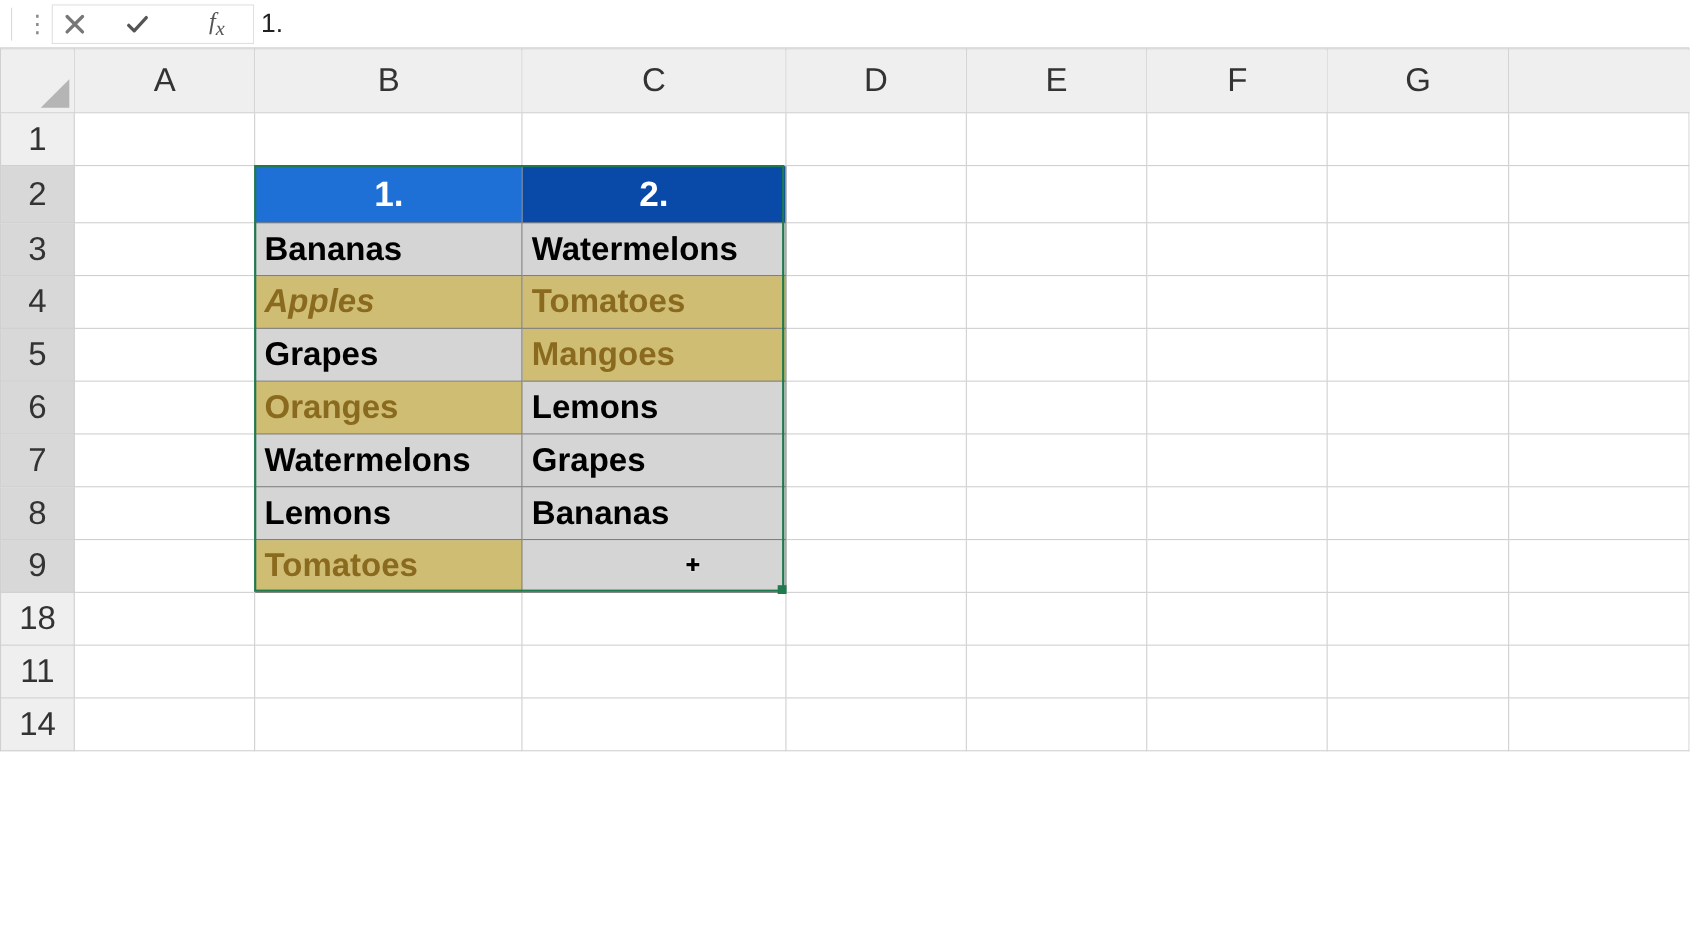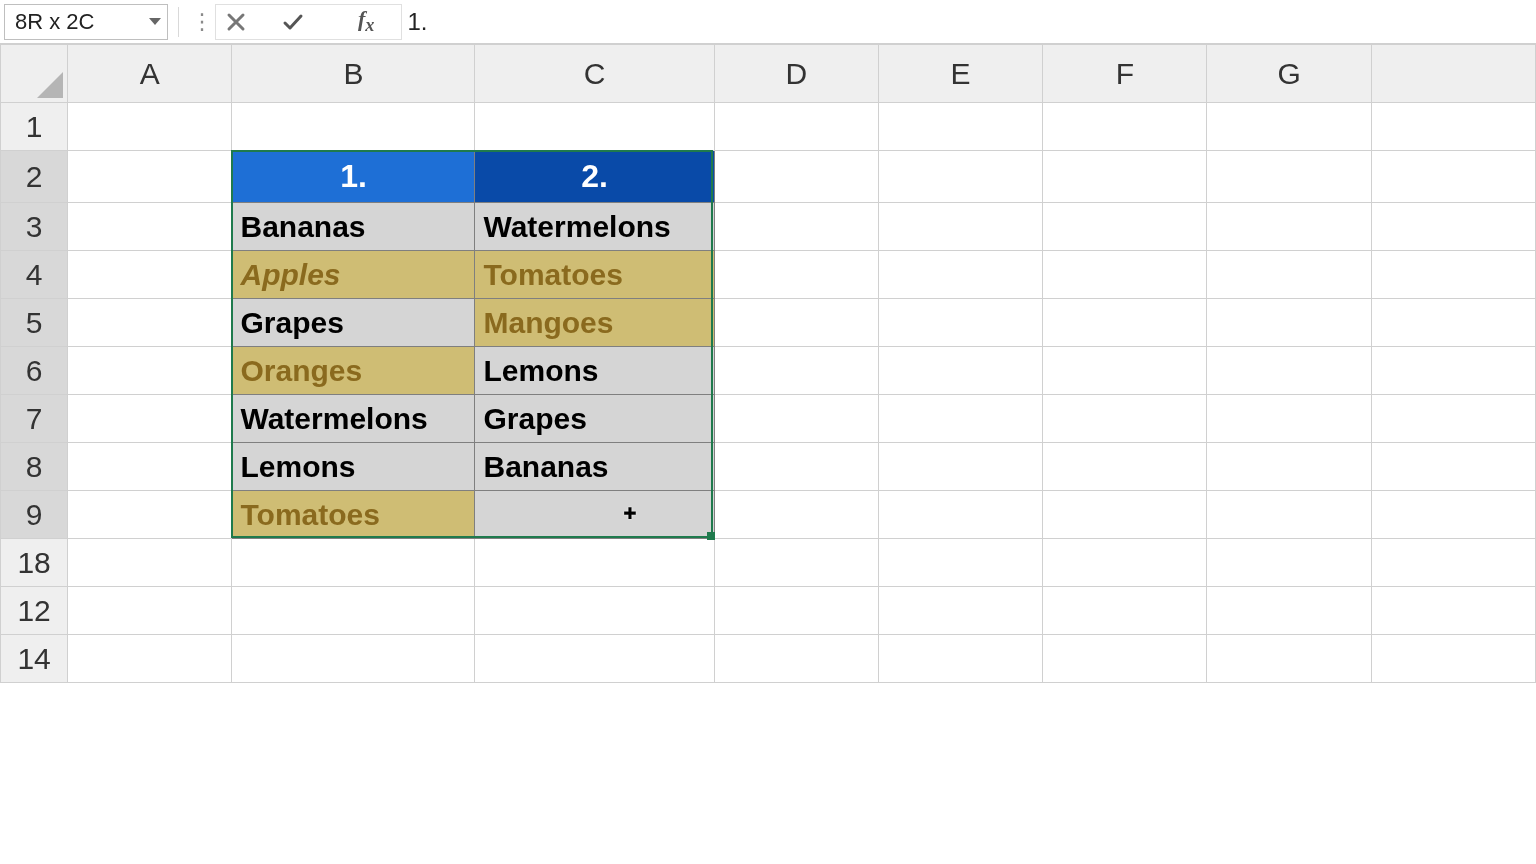--- a/index.html
+++ b/index.html
@@ -18,21 +18,21 @@
     justify-content:space-between; padding:0 6px 0 10px;
     font-size:22px; color:#222; background:#fff;
   }
   .name-box .dd {
     width:0;height:0;border-left:6px solid transparent;border-right:6px solid transparent;
     border-top:7px solid #666;
   }
   .sep { width:1px; height:30px; background:#d9d9d9; margin:0 10px; }
   .vdots { color:#8a8a8a; font-size:22px; padding:0 2px; }
   .fb-btns { display:flex; align-items:center; gap:36px; padding:12px 10px; height:36px;
-             border:1px solid #e0e0e0; background:#fff;font-weight:bold; }
+             border:1px solid #e0e0e0; background:#fff; }
   .xmark svg, .check svg { display:block; }
   .xmark path { stroke:#777; stroke-width:3; fill:none; stroke-linecap:round; }
   .check path { stroke:#555; stroke-width:3; fill:none; stroke-linecap:round; stroke-linejoin:round; }
   .fx { font-style:italic; font-family: "Cambria Math","Times New Roman",serif; color:#555; margin:0 16px 0 18px; font-size:22px; }
   .formula-input {
     flex:1; border:none; outline:none; font-size:24px; padding:2px 6px;
     color:#222; background:#fff;
   }
 
   
@@ -88,24 +88,20 @@
 
   .cursor-plus {
     position:absolute; font-size:16px; color:#000; pointer-events:none;
     text-shadow:0 0 2px #fff;
   }
 </style>
 </head>
 <body>
 
 <div class="formula-bar">
-  <div class="name-box">
-    <span>8R x 2C</span>
-    <span class="dd"></span>
-  </div>
   <span class="sep"></span>
   <span class="vdots">⋮</span>
   <div class="fb-btns">
     <span class="xmark">
       <svg width="20" height="20" viewBox="0 0 20 20">
           <path d="M3 3 L17 17 M17 3 L3 17"></path>
         </svg>
     </span>
     <span class="check">
       <svg width="22" height="20" viewBox="0 0 22 20">
@@ -250,21 +246,21 @@
           <td class="cellpad"></td>
           <td class="cellpad"></td>
           <td class="cellpad"></td>
           <td class="cellpad"></td>
           <td class="cellpad"></td>
           <td class="cellpad"></td>
           <td class="cellpad"></td>
           <td class="cellpad"></td>
         </tr>
         <tr>
-          <th class="rowhdr">12</th>
+          <th class="rowhdr">11</th>
           <td class="cellpad"></td>
           <td class="cellpad"></td>
           <td class="cellpad"></td>
           <td class="cellpad"></td>
           <td class="cellpad"></td>
           <td class="cellpad"></td>
           <td class="cellpad"></td>
           <td class="cellpad"></td>
         </tr>
         <tr>

